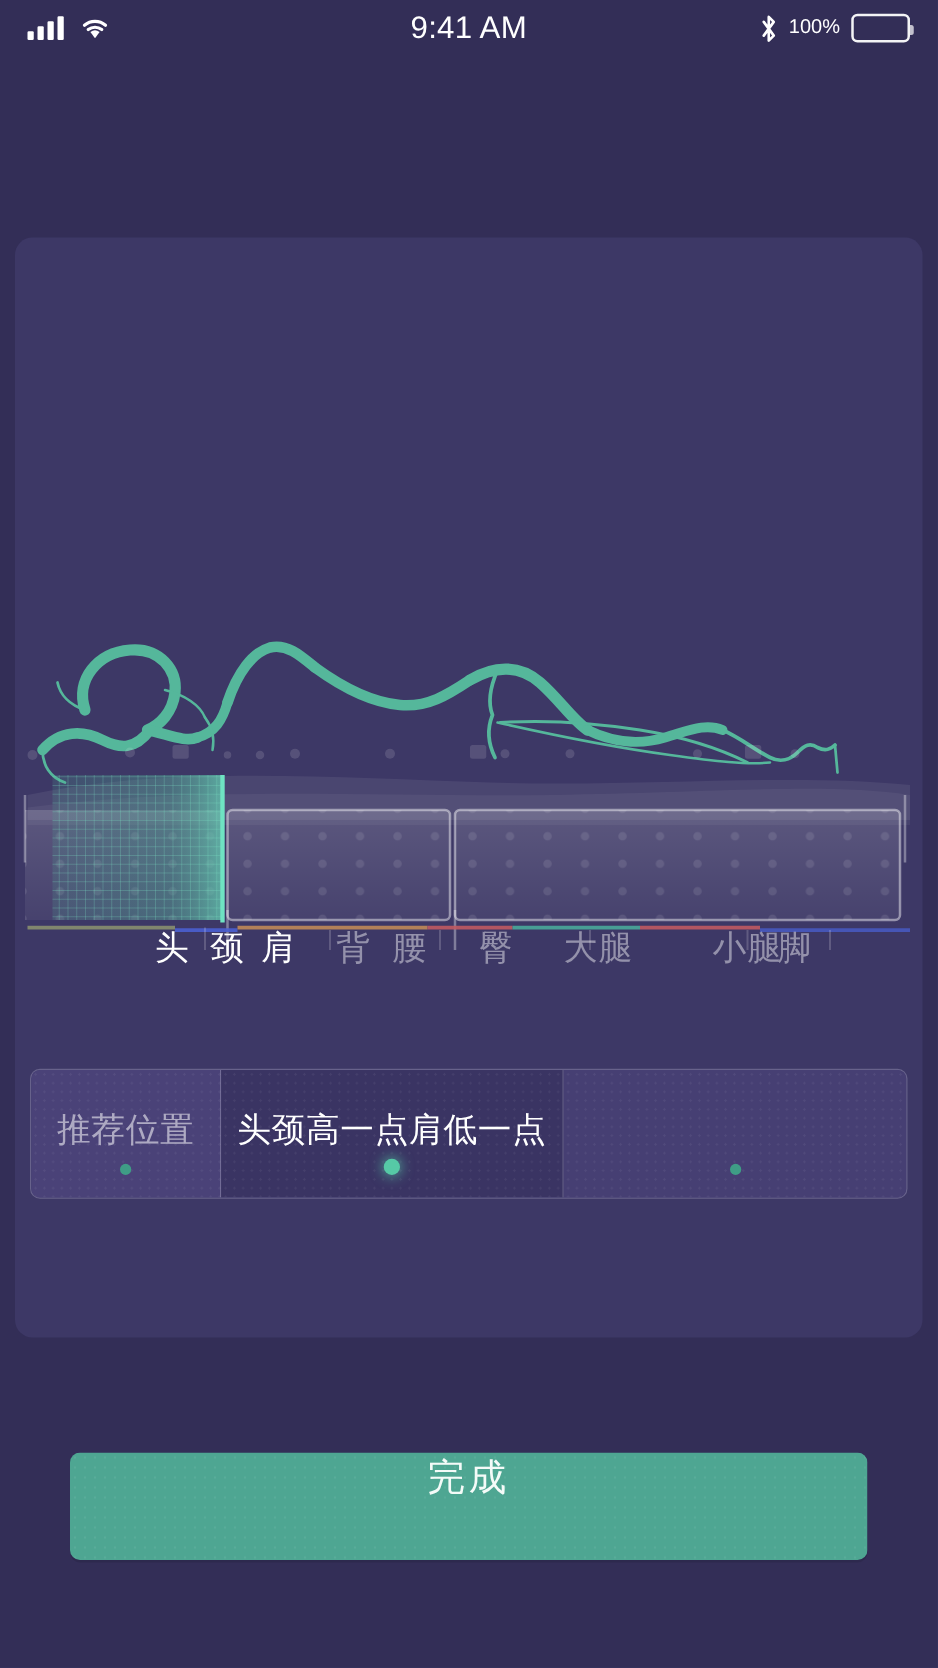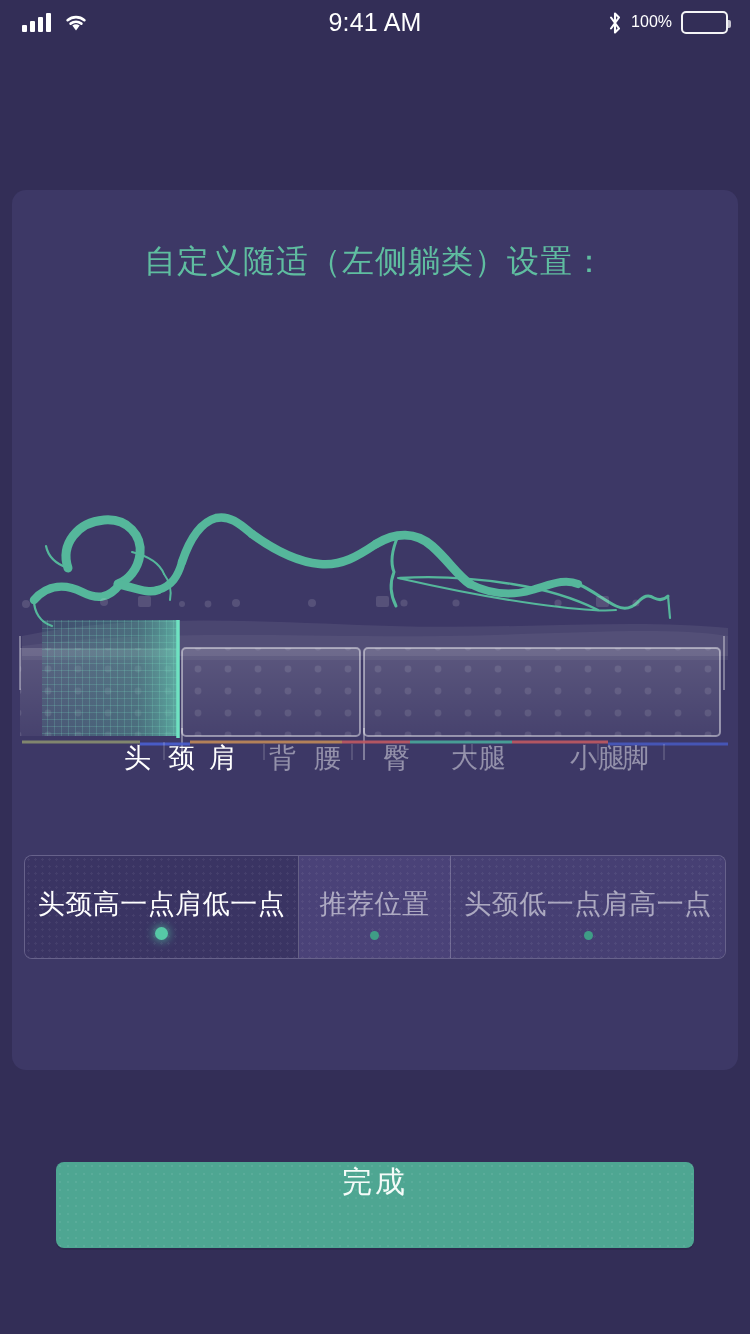--- a/index.html
+++ b/index.html
@@ -254,21 +254,20 @@
         </svg>
       </span>
       <span class="batt-pct">100%</span>
       <span class="battery"><span class="fill"></span></span>
     </div>
   </div>
 
 
   <div class="card">
 
-    <div class="card-title">自定义随适（左侧躺类）设置：</div>
 
     <div class="viz">
       <svg width="726" height="330" viewBox="0 0 726 330">
         <defs>
           <linearGradient id="zoneGrad" x1="0" y1="0" x2="1" y2="0">
             <stop offset="0%" stop-color="#4ea692" stop-opacity="0.18"></stop>
             <stop offset="70%" stop-color="#4ea692" stop-opacity="0.42"></stop>
             <stop offset="100%" stop-color="#63d4b4" stop-opacity="0.70"></stop>
           </linearGradient>
           <linearGradient id="matGrad" x1="0" y1="0" x2="0" y2="1">
@@ -384,30 +383,29 @@
       <span class="part on" style="left:211px">肩</span>
       <span class="part" style="left:271px">背</span>
       <span class="part" style="left:316px">腰</span>
       <span class="part" style="left:385px">臀</span>
       <span class="part" style="left:467px">大腿</span>
       <span class="part" style="left:586px">小腿</span>
       <span class="part" style="left:624px">脚</span>
     </div>
 
     <div class="options">
+      <div class="option o2">
+        <span class="olabel">推荐位置</span>
+        <span class="odot"></span>
+      </div>
       <div class="option o1 selected">
         <span class="olabel">头颈高一点肩低一点</span>
         <span class="odot"></span>
       </div>
-      <div class="option o2">
-        <span class="olabel">推荐位置</span>
-        <span class="odot"></span>
-      </div>
       <div class="option o3">
-        <span class="olabel">头颈低一点肩高一点</span>
         <span class="odot"></span>
       </div>
     </div>
 
   </div>
 
   <div class="done-btn">
     <span>完成</span>
   </div>
 

